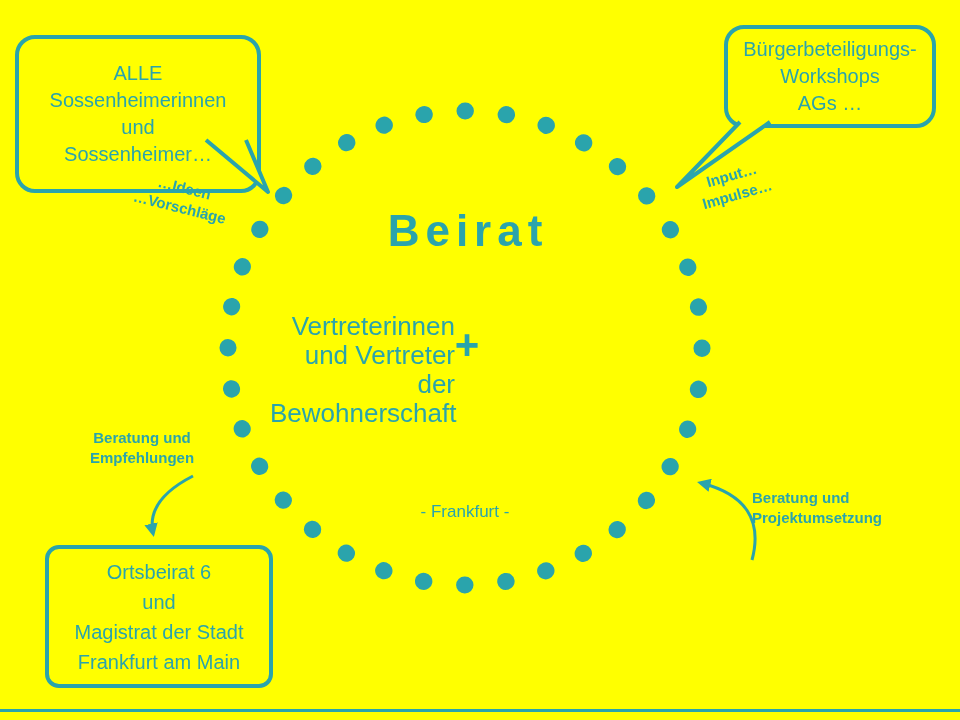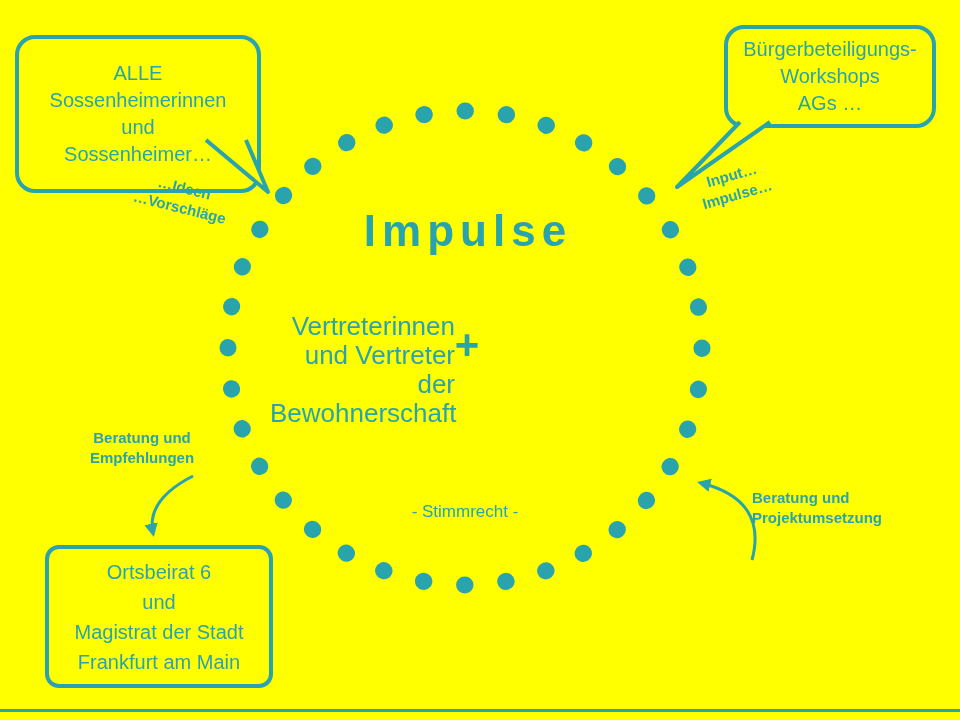--- a/index.html
+++ b/index.html
@@ -117,25 +117,25 @@
 
   <div class="bubble bubble-tr">
     <div>Bürgerbeteiligungs-<br>Workshops<br>AGs …</div>
   </div>
 
   <div class="box box-bl">
     <div>Ortsbeirat 6<br>und<br>Magistrat der Stadt<br>Frankfurt am Main</div>
   </div>
 
 
-  <div class="title">Impulse</div>
+  <div class="title">Beirat</div>
 
   <div class="col col-left">Vertreterinnen<br>und Vertreter<br>der<br>Bewohnerschaft</div>
   <div class="plus">+</div>
-  <div class="footnote">- Stimmrecht -</div>
+  <div class="footnote">- Frankfurt -</div>
 
   <div class="small-label label-ideen">…Ideen<br>…Vorschläge</div>
   <div class="small-label label-input">Input…<br>Impulse…</div>
   <div class="small-label label-adv-l">Beratung und<br>Empfehlungen</div>
   <div class="small-label label-adv-r">Beratung und<br>Projektumsetzung</div>
 
   <svg class="layer" viewBox="0 0 960 720">
     <defs>
       <marker id="arrowhead" viewBox="0 0 10 10" refX="7" refY="5" markerWidth="4.5" markerHeight="4.5" orient="auto">
         <path d="M 0 0 L 10 5 L 0 10 z" class="arrow-fill"></path>

